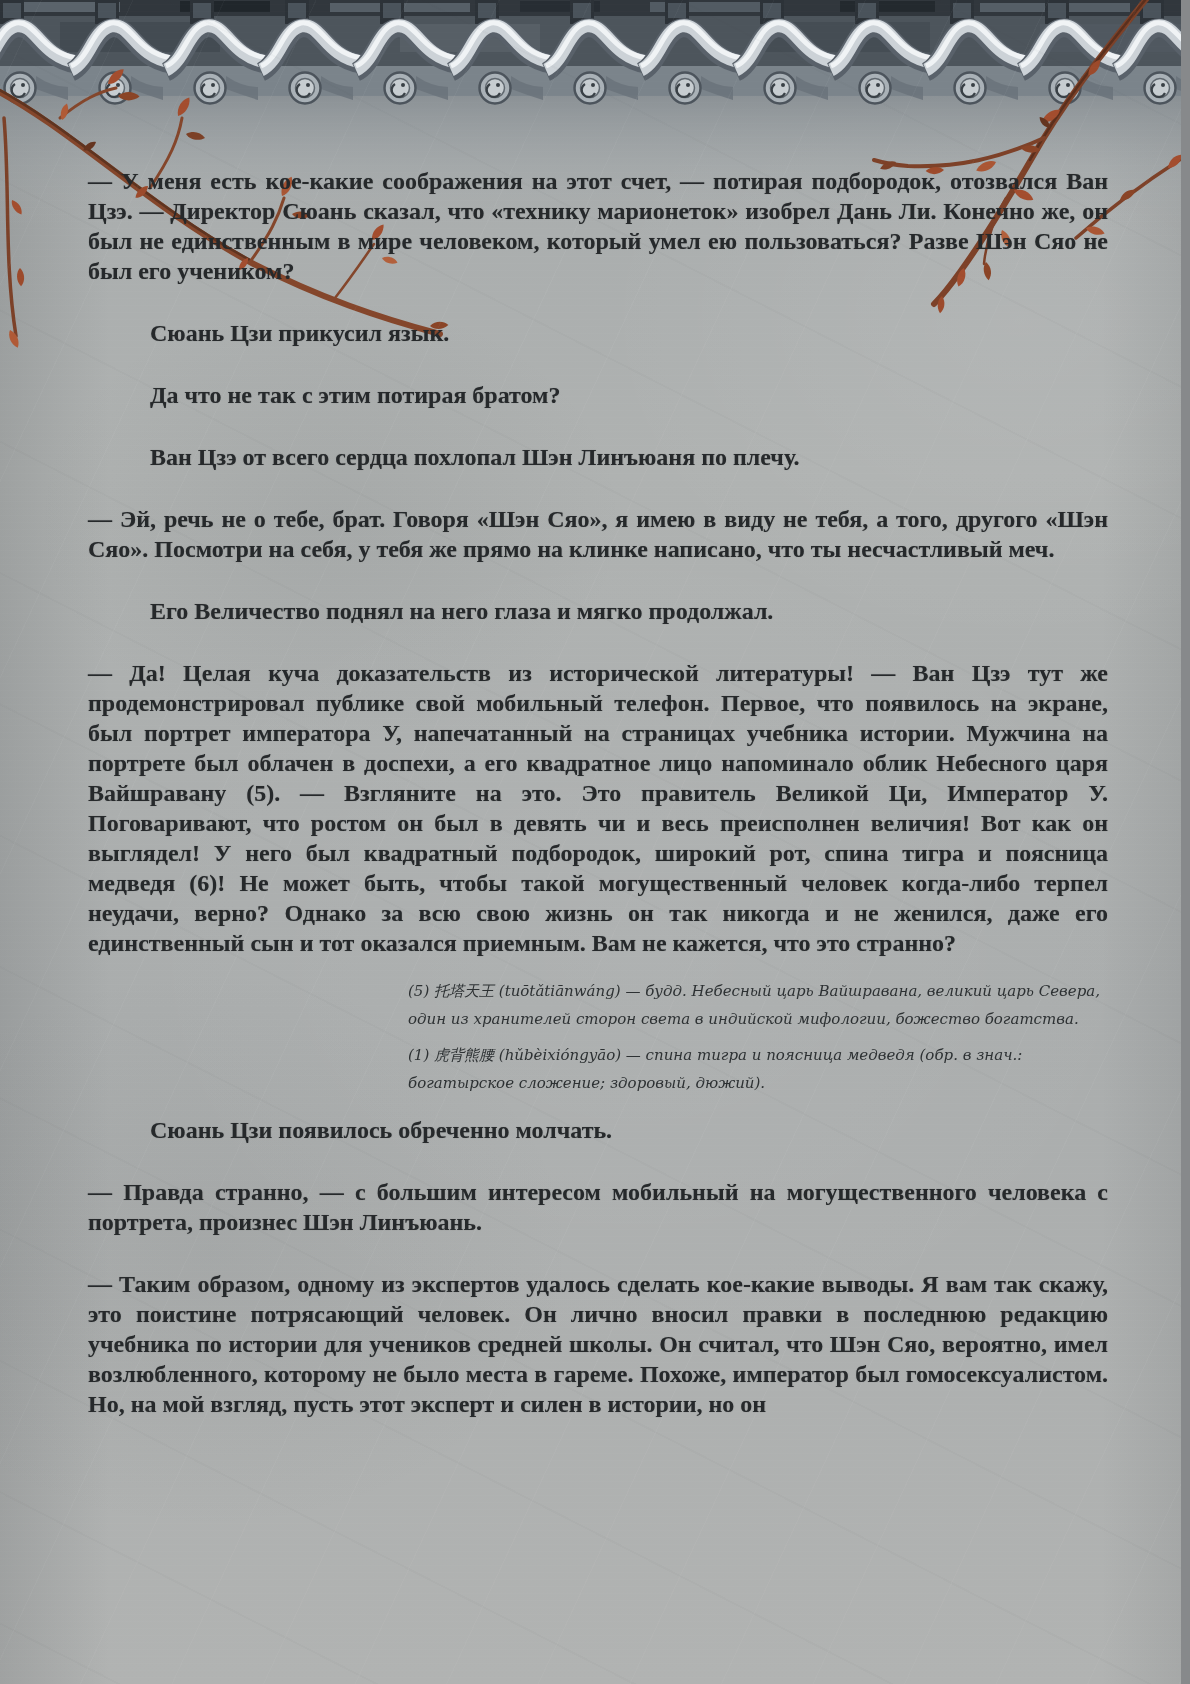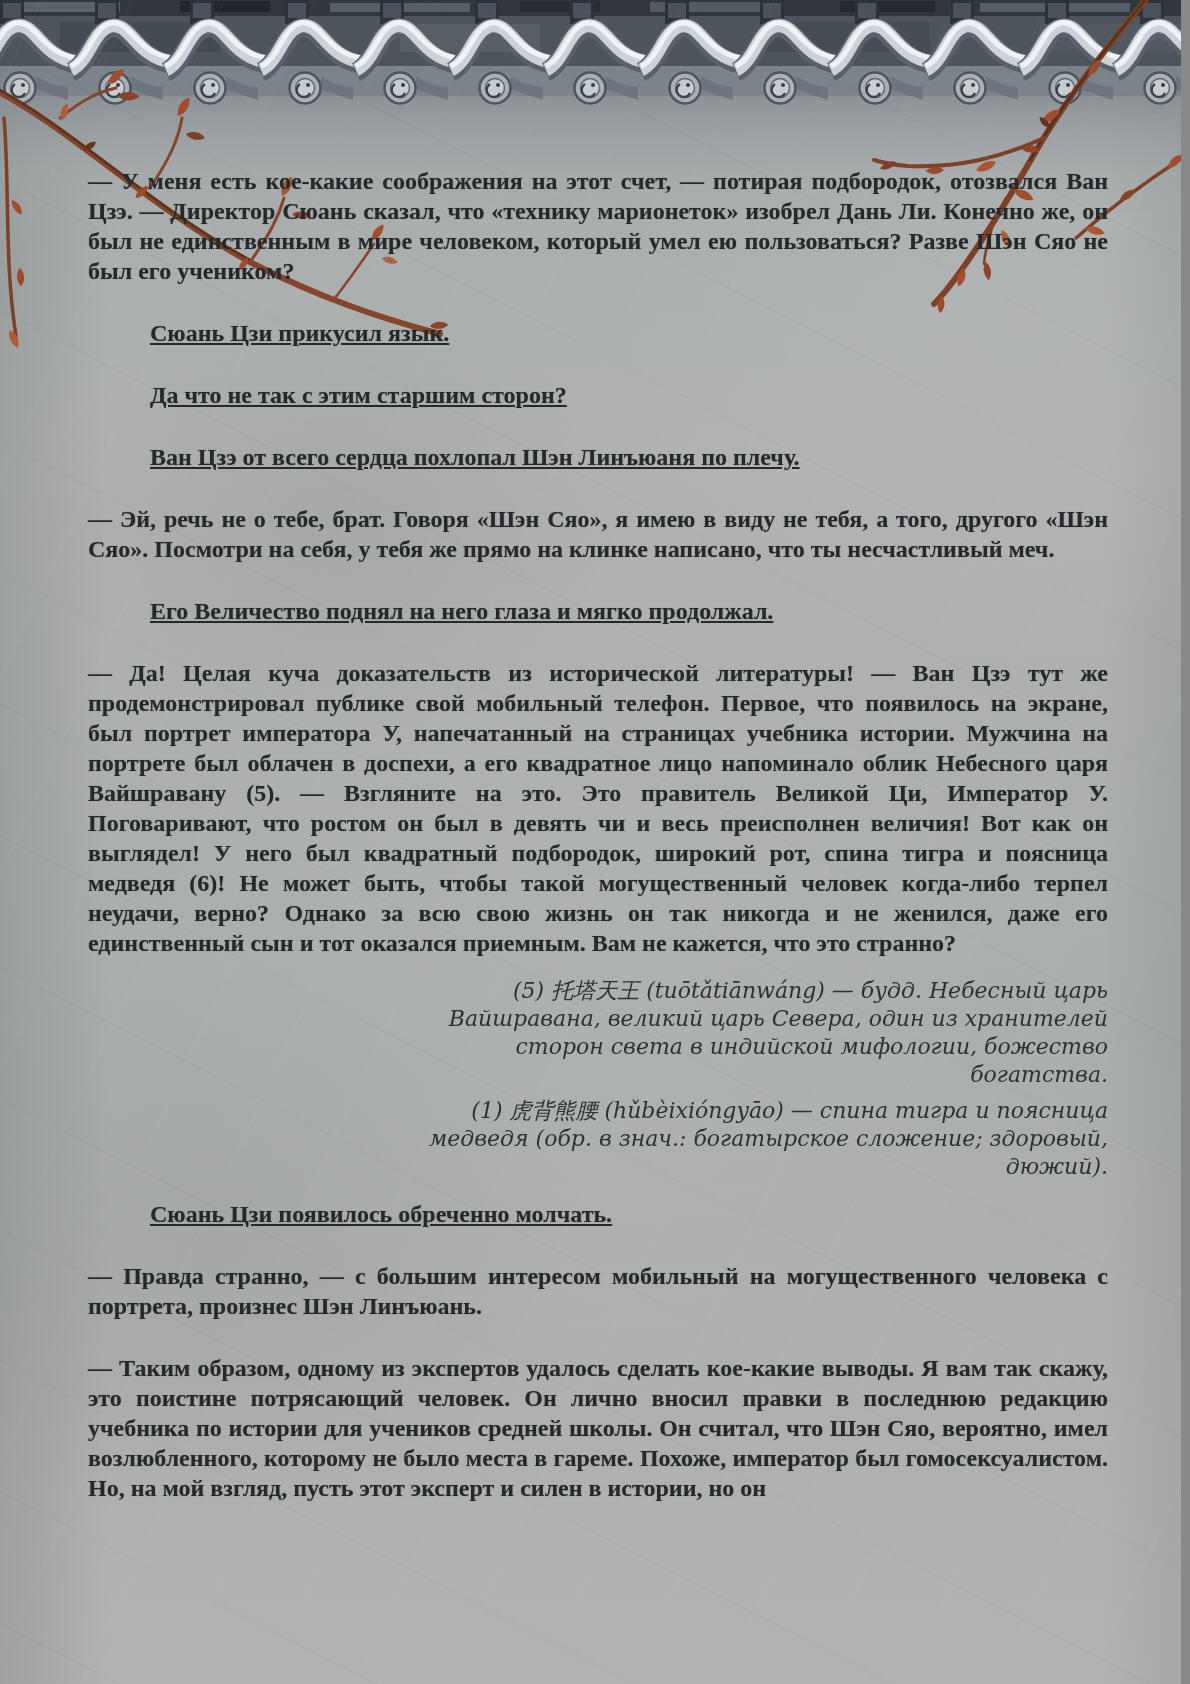--- a/index.html
+++ b/index.html
@@ -22,25 +22,25 @@
       repeating-linear-gradient(27deg, transparent 0 53px, rgba(58,62,64,.045) 53px 55px, transparent 55px 117px),
       repeating-linear-gradient(0deg, transparent 0 6px, rgba(255,255,255,.015) 6px 7px);
   }
   .header-art{position:absolute;top:0;left:0;width:1190px;height:400px;pointer-events:none;}
   .content{position:absolute;top:0;left:0;width:1190px;box-sizing:border-box;padding:166px 82px 0 88px;}
   .para{
     margin:0 0 32px;font-weight:700;font-size:24px;line-height:30px;
     color:#26292b;text-align:justify;
     text-shadow:0 0 1px rgba(38,41,43,.35);
   }
-  .para.indent{text-indent:62px;text-decoration:underline;}
+  .para.indent{text-indent:62px;}
   .footnote-group{margin:-13px 0 18px;}
   .footnote{
-    width:700px;margin:0 0 8px auto;text-align:right;
-    font-style:italic;font-weight:400;font-size:22px;line-height:28px;
+    width:700px;margin:0 0 8px auto;
+    font-style:italic;font-weight:400;font-size:15px;line-height:28px;
     color:#2d3133;font-family:"DejaVu Serif","Liberation Serif",serif;
   }
 </style>
 </head>
 <body>
 
 <div class="page">
 
   <div class="header-art">
     <svg width="1190" height="400" viewBox="0 0 1190 400">
@@ -149,21 +149,21 @@
         </g>
       </g>
     </svg>
   </div>
 
   <div class="grain"></div>
 
   <div class="content">
     <p class="para">— У меня есть кое-какие соображения на этот счет, — потирая подбородок, отозвался Ван Цзэ. — Директор Сюань сказал, что «технику марионеток» изобрел Дань Ли. Конечно же, он был не единственным в мире человеком, который умел ею пользоваться? Разве Шэн Сяо не был его учеником?</p>
     <p class="para indent">Сюань Цзи прикусил язык.</p>
-    <p class="para indent">Да что не так с этим старшим сторон?</p>
+    <p class="para indent">Да что не так с этим потирая братом?</p>
     <p class="para indent">Ван Цзэ от всего сердца похлопал Шэн Линъюаня по плечу.</p>
     <p class="para">— Эй, речь не о тебе, брат. Говоря «Шэн Сяо», я имею в виду не тебя, а того, другого «Шэн Сяо». Посмотри на себя, у тебя же прямо на клинке написано, что ты несчастливый меч.</p>
     <p class="para indent">Его Величество поднял на него глаза и мягко продолжал.</p>
     <p class="para">— Да! Целая куча доказательств из исторической литературы! — Ван Цзэ тут же продемонстрировал публике свой мобильный телефон. Первое, что появилось на экране, был портрет императора У, напечатанный на страницах учебника истории. Мужчина на портрете был облачен в доспехи, а его квадратное лицо напоминало облик Небесного царя Вайшравану (5). — Взгляните на это. Это правитель Великой Ци, Император У. Поговаривают, что ростом он был в девять чи и весь преисполнен величия! Вот как он выглядел! У него был квадратный подбородок, широкий рот, спина тигра и поясница медведя (6)! Не может быть, чтобы такой могущественный человек когда-либо терпел неудачи, верно? Однако за всю свою жизнь он так никогда и не женился, даже его единственный сын и тот оказался приемным. Вам не кажется, что это странно?</p>
     <div class="footnote-group">
       <p class="footnote">(5) 托塔天王 (tuōtǎtiānwáng) — будд. Небесный царь Вайшравана, великий царь Севера, один из хранителей сторон света в индийской мифологии, божество богатства.</p>
       <p class="footnote">(1) 虎背熊腰 (hǔbèixióngyāo) — спина тигра и поясница медведя (обр. в знач.: богатырское сложение; здоровый, дюжий).</p>
     </div>
     <p class="para indent">Сюань Цзи появилось обреченно молчать.</p>
     <p class="para">— Правда странно, — с большим интересом мобильный на могущественного человека с портрета, произнес Шэн Линъюань.</p>

